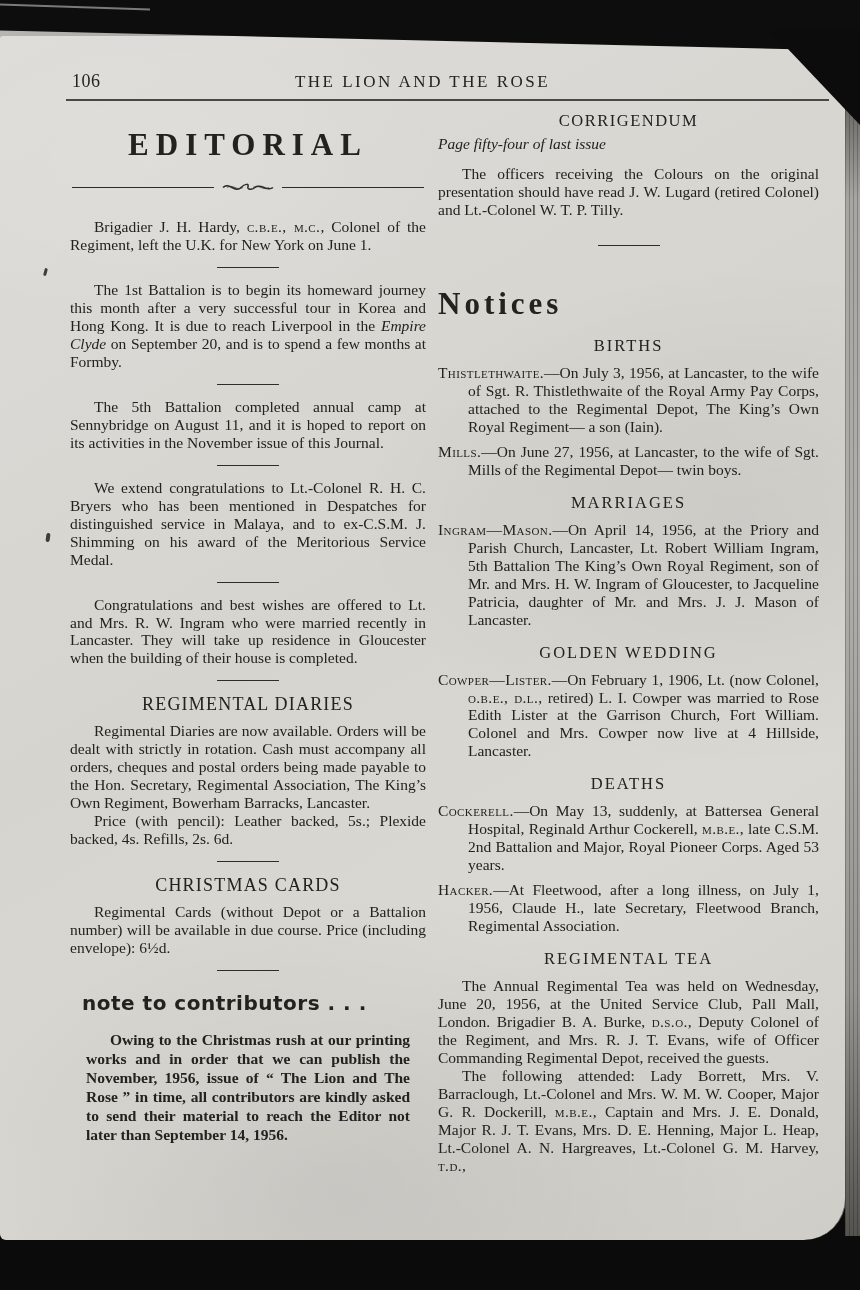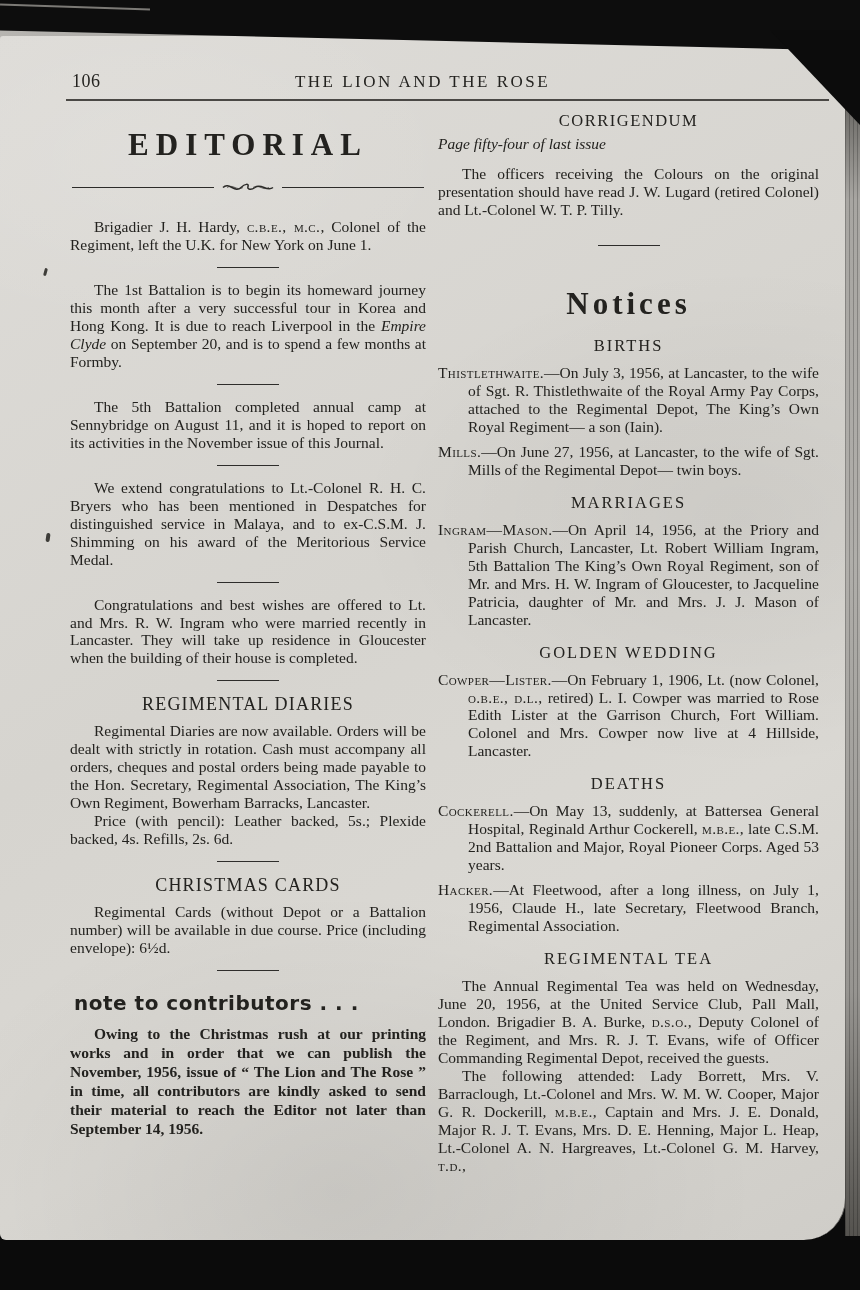--- a/index.html
+++ b/index.html
@@ -74,33 +74,33 @@
   }
   .ornament-row{display:flex;align-items:center;margin:18px 2px 24px;}
   .orn-line{flex:1;height:1.6px;background:#2c2b29;}
   .orn-svg{margin:0 7px;flex:0 0 auto;}
 
   .sub-heading{
     text-align:center;font-size:18px;letter-spacing:1.2px;margin:6px 0 7px;font-weight:400;
   }
   .note-heading{
     font-family:"DejaVu Sans", sans-serif;font-weight:700;font-size:20px;
-    letter-spacing:0.5px;margin:20px 4px 10px;
+    letter-spacing:0.5px;margin:20px 12px 10px;
   }
   .note-para{
     font-weight:700;font-size:15.5px;line-height:1.22;text-align:justify;
-    text-indent:24px;margin:0;
+    text-indent:24px;margin:16px;
   }
 
   .corrigendum-heading{
     text-align:center;font-size:16.5px;letter-spacing:1.5px;margin:10px 0 4px;font-weight:400;
   }
   .corrigendum-subtitle{font-size:15.5px;font-style:italic;margin:2px 0 12px;}
   .notices-title{
-    text-align:center;font-size:31px;font-weight:700;letter-spacing:4px;margin:40px 0 12px;
+    font-size:31px;font-weight:700;letter-spacing:4px;margin:40px 0 12px;
   }
   .section-heading{
     text-align:center;font-size:16.5px;letter-spacing:2px;margin:14px 0 8px;font-weight:400;
   }
   .entry{
     font-size:15.5px;line-height:1.16;text-align:justify;
     padding-left:30px;text-indent:-30px;margin:0 0 7px;
   }
 </style>
 </head>

